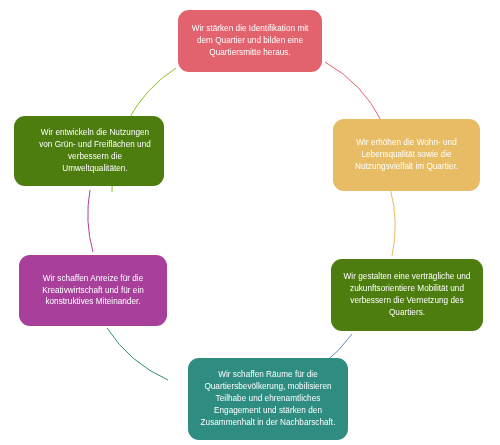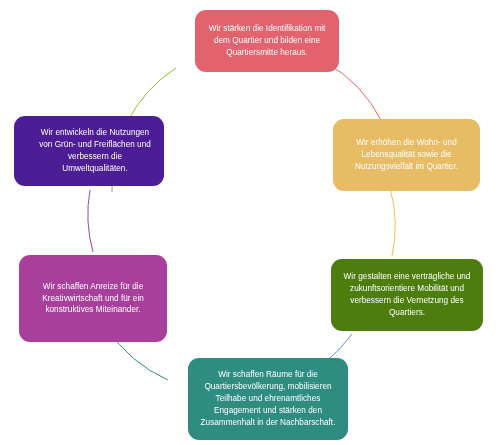--- a/index.html
+++ b/index.html
@@ -36,25 +36,25 @@
     font-size: 8.2px;
     line-height: 1.45;
     padding: 7px 9px;
     letter-spacing: 0.02px;
   }
   .goal-box .goal-text {
     display: block;
     width: 100%;
   }
   
-  .box-top        { left: 178px; top: 10px;  width: 144px; height: 62px; margin-left: 17px; }
+  .box-top        { left: 178px; top: 10px;  width: 144px; height: 62px; }
   .box-right-up   { left: 333px; top: 119px; width: 147px; height: 72px; }
   .box-right-down { left: 331px; top: 259px; width: 152px; height: 72px; }
   .box-bottom     { left: 188px; top: 358px; width: 160px; height: 82px; }
-  .box-left-down  { left: 19px;  top: 255px; width: 148px; height: 87px; }
+  .box-left-down  { left: 19px;  top: 255px; width: 148px; height: 71px; }
   .box-left-up    { left: 14px;  top: 116px; width: 150px; height: 70px; }
 </style>
 </head>
 <body style="background: rgb(255, 255, 255);">
 
 <div id="canvas">
 
   <svg id="arc-layer" viewBox="0 0 500 445" xmlns="http://www.w3.org/2000/svg">
 
     <path d="M 112,192 A 140,140 0 0 1 176,68" fill="none" stroke="#8cc123" stroke-width="1"></path>
@@ -78,17 +78,17 @@
   </div>
 
   <div class="goal-box box-bottom" style="background-color: rgb(46, 140, 128);">
     <span class="goal-text">Wir schaffen Räume für die Quartiersbevölkerung, mobilisieren Teilhabe und ehrenamtliches Engagement und stärken den Zusammenhalt in der Nachbarschaft.</span>
   </div>
 
   <div class="goal-box box-left-down" style="background-color: rgb(168, 64, 155);">
     <span class="goal-text">Wir schaffen Anreize für die Kreativwirtschaft und für ein konstruktives Miteinander.</span>
   </div>
 
-  <div class="goal-box box-left-up" style="background-color: #4c1d95; padding-left: 21px;">
+  <div class="goal-box box-left-up" style="background-color: #4d7c0f; padding-left: 21px;">
     <span class="goal-text">Wir entwickeln die Nutzungen von Grün- und Freiflächen und verbessern die Umweltqualitäten.</span>
   </div>
 
 </div>
 
 </body></html>

